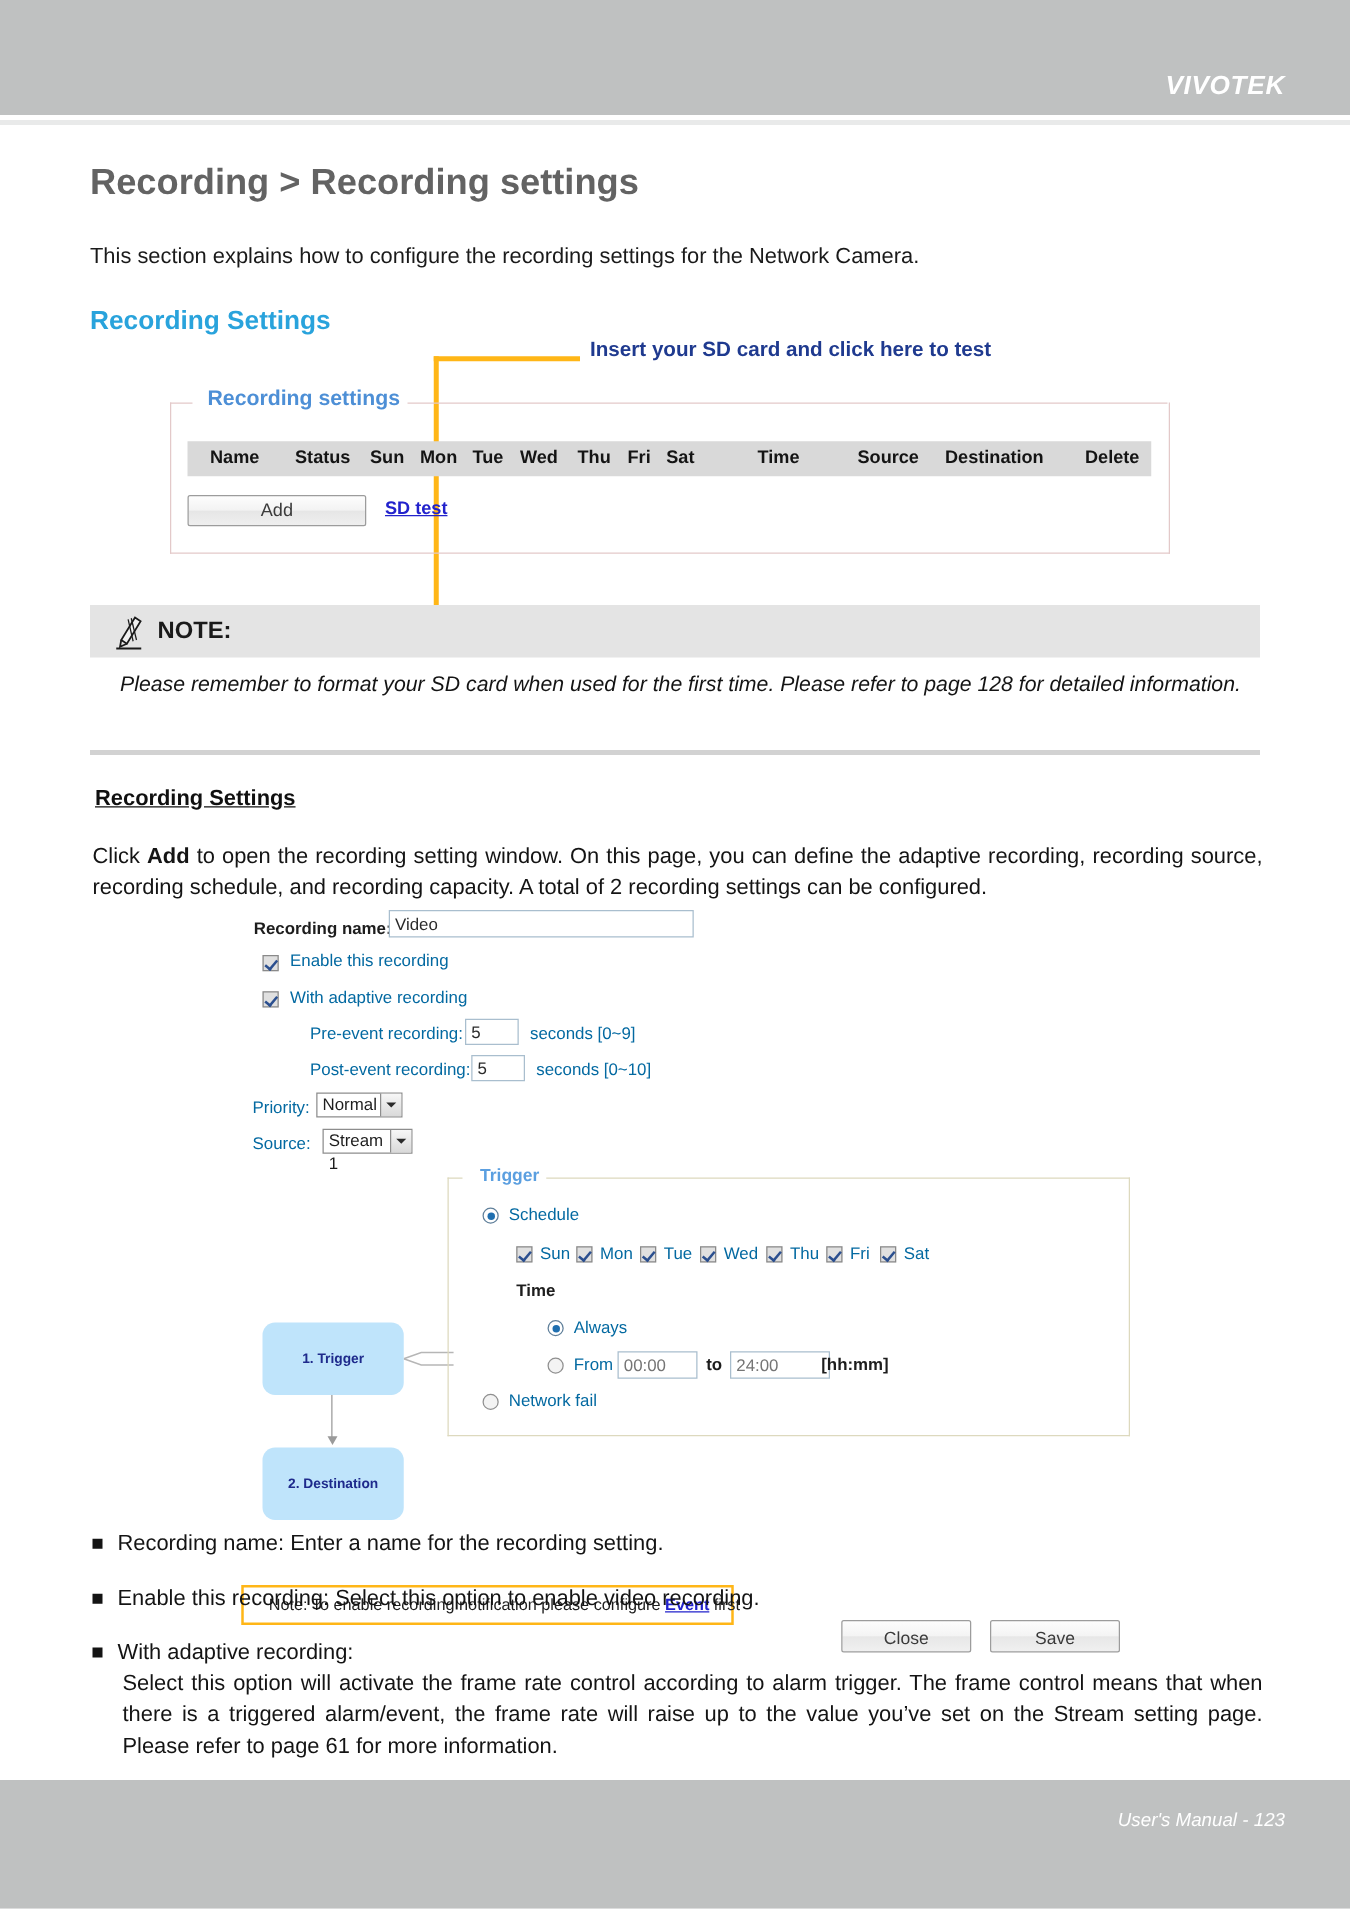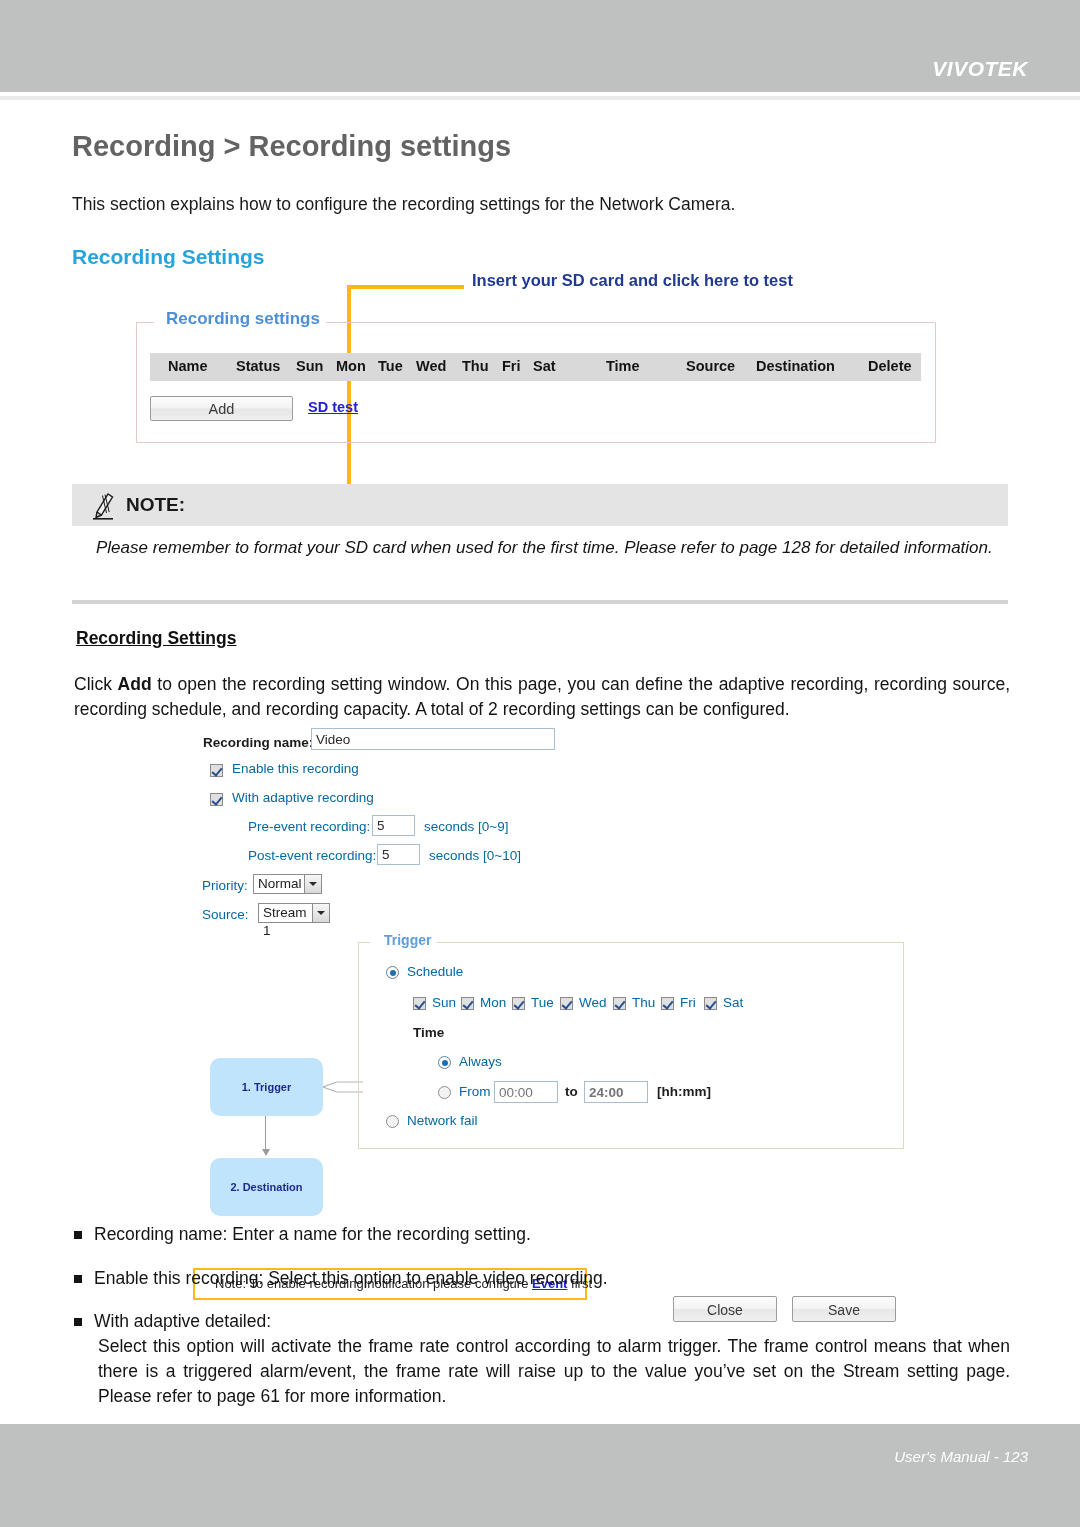--- a/index.html
+++ b/index.html
@@ -636,21 +636,21 @@
 
     <div class="lbl" style="left:413px; top:925px;">Time</div>
 
     <div class="radio on" style="left:438px; top:956px;"></div>
     <div class="lbl-n" style="left:459px; top:954px;">Always</div>
 
     <div class="radio" style="left:438px; top:986px;"></div>
     <div class="lbl-n" style="left:459px; top:984px;">From</div>
     <input class="txtin ph" style="left: 494px; top: 981px; width: 64px; height: 22px;" placeholder="00:00">
     <div class="lbl" style="left:565px; top:984px;">to</div>
-    <input class="txtin ph" style="left: 584px; top: 981px; width: 64px; height: 22px; font-weight: bold;" placeholder="24:00">
+    <input class="txtin ph" style="left: 584px; top: 981px; width: 80px; height: 22px;" placeholder="24:00">
     <div class="lbl" style="left:657px; top:984px;">[hh:mm]</div>
 
     <div class="radio" style="left:386px; top:1015px;"></div>
     <div class="lbl-n" style="left:407px; top:1013px;">Network fail</div>
 
     <div class="bottom-note"><span>Note: To enable recording notification please configure </span><a href="#">Event</a><span> first</span></div>
 
     <div class="dlg-btn btn-close">Close</div>
     <div class="dlg-btn btn-save">Save</div>
   </div>
@@ -660,21 +660,21 @@
     <span class="bt">Recording name: Enter a name for the recording setting.</span>
   </div>
 
   <div class="bullet" style="left:74px; top:1166px; width:936px;">
     <span class="sq"></span>
     <span class="bt">Enable this recording: Select this option to enable video recording.</span>
   </div>
 
   <div class="bullet" style="left:74px; top:1209px; width:936px;">
     <span class="sq"></span>
-    <span class="bt">With adaptive detailed:</span>
+    <span class="bt">With adaptive recording:</span>
     <span class="cont">Select this option will activate the frame rate control according to alarm trigger. The frame control means that when there is a triggered alarm/event, the frame rate will raise up to the value you’ve set on the Stream setting page. Please refer to page 61 for more information.</span>
   </div>
 
 </div>
 
 <div class="page-footer">
   <div class="footer-text">User's Manual - 123</div>
 </div>
 
 </body></html>

